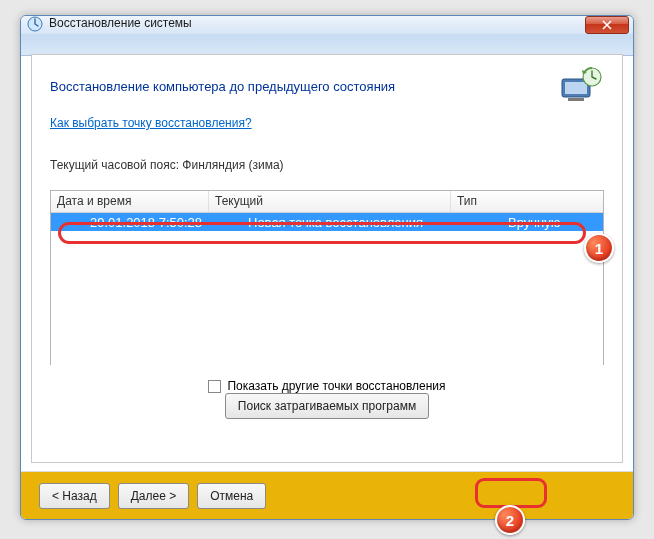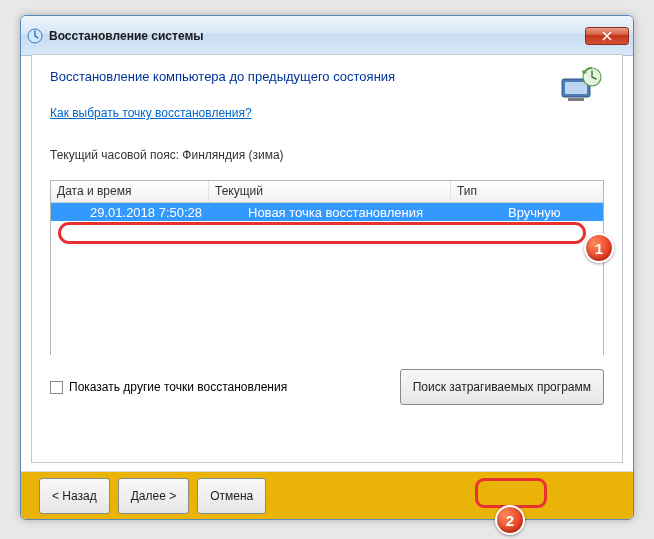--- a/index.html
+++ b/index.html
@@ -22,23 +22,22 @@
     border: 1px solid #5b8ab8;
     border-radius: 6px;
     box-shadow: 0 0 8px rgba(0,0,0,0.25);
     overflow: hidden;
   }
   .titlebar {
     height: 40px;
     background: linear-gradient(to bottom, #eef4fb 0%, #d7e6f7 45%, #c7dbf2 46%, #d9e8f8 100%);
     border-bottom: 1px solid #a9c1de;
     display: flex;
-    align-items: center;
+    align-items: flex-start;
     padding: 0 4px 0 6px;
-    font-weight: bold;
   }
   .titlebar .app-icon {
     width: 16px; height: 16px; margin-right: 6px;
     display: flex; align-items: center; justify-content: center;
   }
   .titlebar .title {
     flex: 1;
     color: #1a1a1a;
     font-size: 12px;
   }
@@ -60,21 +59,21 @@
   }
   .header-row {
     display: flex;
     align-items: flex-start;
   }
   .heading {
     flex: 1;
     color: #003399;
     font-size: 13px;
     font-weight: normal;
-    margin: 0 0 22px 0;
+    margin: 10px 0 22px 0;
   }
   .restore-icon {
     width: 48px; height: 40px;
     margin-top: -4px;
   }
   .help-link {
     color: #0066cc;
     text-decoration: underline;
     cursor: pointer;
     display: inline-block;
@@ -125,34 +124,35 @@
     color: #fff;
   }
   .td { padding: 1px 6px; overflow: hidden; white-space: nowrap; }
   .td1 { width: 158px; }
   .td2 { width: 242px; }
   .td3 { flex: 1; padding-left: 24px; }
   .bottom-row {
     display: flex;
     align-items: center;
     margin-top: 14px;
+    flex-direction: column;
   }
   .checkbox-wrap {
     display: flex;
     align-items: center;
     flex: 1;
   }
   .checkbox {
     width: 13px; height: 13px;
     border: 1px solid #888;
     background: #fff;
     margin-right: 6px;
   }
   .btn {
-    height: 36px;
+    height: 26px;
     padding: 0 12px;
     background: linear-gradient(to bottom, #f8f8f8, #e6e6e6);
     border: 1px solid #8a8a8a;
     border-radius: 3px;
     font-size: 12px;
     color: #222;
     cursor: pointer;
     display: inline-flex;
     align-items: center;
     justify-content: center;

